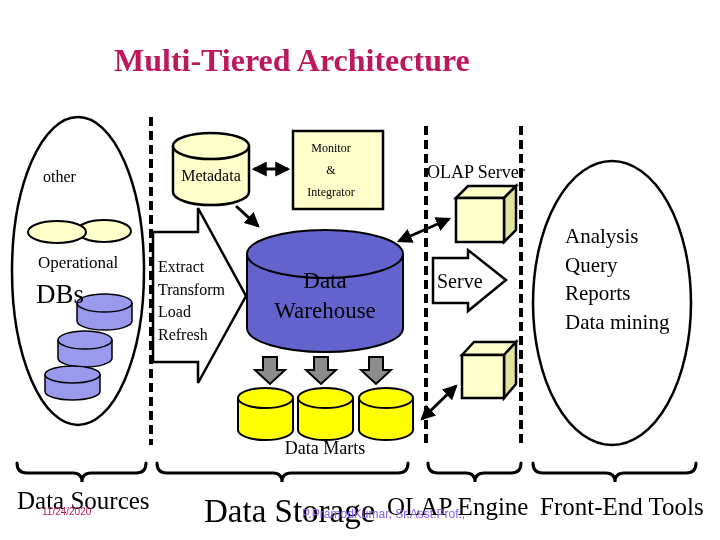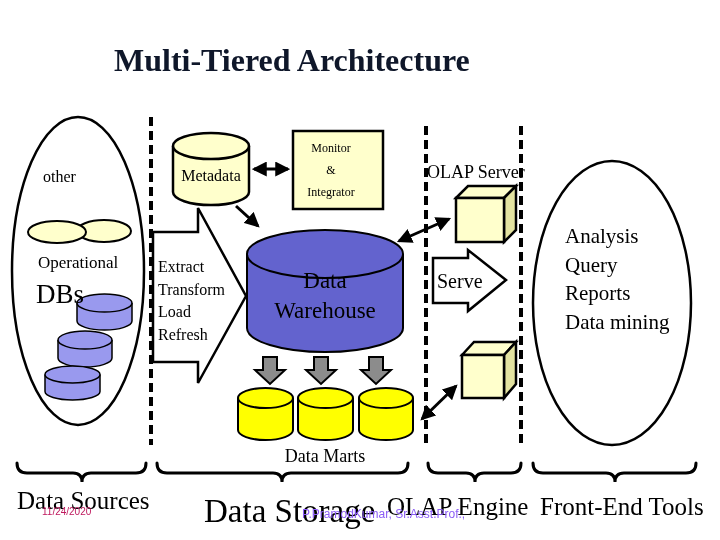--- a/index.html
+++ b/index.html
@@ -3,33 +3,33 @@
 <meta charset="utf-8">
 <style>
   html,body{margin:0;padding:0;background:#fff;}
   #slide{
     position:relative;width:720px;height:540px;background:#ffffff;overflow:hidden;
     font-family:"Liberation Serif", serif;
   }
   .t{position:absolute;color:#000;white-space:nowrap;line-height:1.15;}
   .center{text-align:center;}
   #diagram-svg{position:absolute;left:0;top:0;}
-  #title{left:114px;top:42px;font-size:32px;font-weight:bold;color:#0f172a;}
+  #title{left:114px;top:42px;font-size:32px;font-weight:bold;color:#be185d;}
   #lbl-other{left:43px;top:168px;font-size:16px;}
   #lbl-sources{left:42px;top:188px;font-size:22px;}
   #lbl-operational{left:38px;top:253px;font-size:17px;}
   #lbl-dbs{left:36px;top:279px;font-size:27px;}
   #lbl-metadata{left:173px;top:167px;width:76px;font-size:16px;}
   #lbl-monitor{left:293px;top:137px;width:76px;font-size:12px;line-height:22px;}
   #lbl-olap-server{left:427px;top:162px;font-size:18px;}
   #lbl-etl{left:158px;top:256px;font-size:16px;line-height:22.5px;}
   #lbl-warehouse{left:247px;top:266px;width:156px;font-size:23px;line-height:30px;}
   #lbl-serve{left:437px;top:270px;font-size:20px;}
   #lbl-frontend{left:565px;top:222px;font-size:21px;line-height:28.5px;}
-  #lbl-datamarts{left:240px;top:438px;width:170px;font-size:18px;margin-top:8px;}
+  #lbl-datamarts{left:240px;top:438px;width:170px;font-size:18px;}
   #lbl-tier-sources{left:17px;top:487px;font-size:25px;}
   #lbl-tier-storage{left:204px;top:493px;font-size:33px;}
   #lbl-tier-engine{left:387px;top:493px;font-size:25px;}
   #lbl-tier-tools{left:540px;top:493px;font-size:25px;}
   #footer-date{left:42px;top:506px;font-size:10px;color:#be185d;font-family:"Liberation Sans",sans-serif;}
   #footer-credit{left:302px;top:508px;font-size:12px;color:#8b5cf6;font-family:"Liberation Sans",sans-serif;}
 </style>
 </head>
 <body>
 

